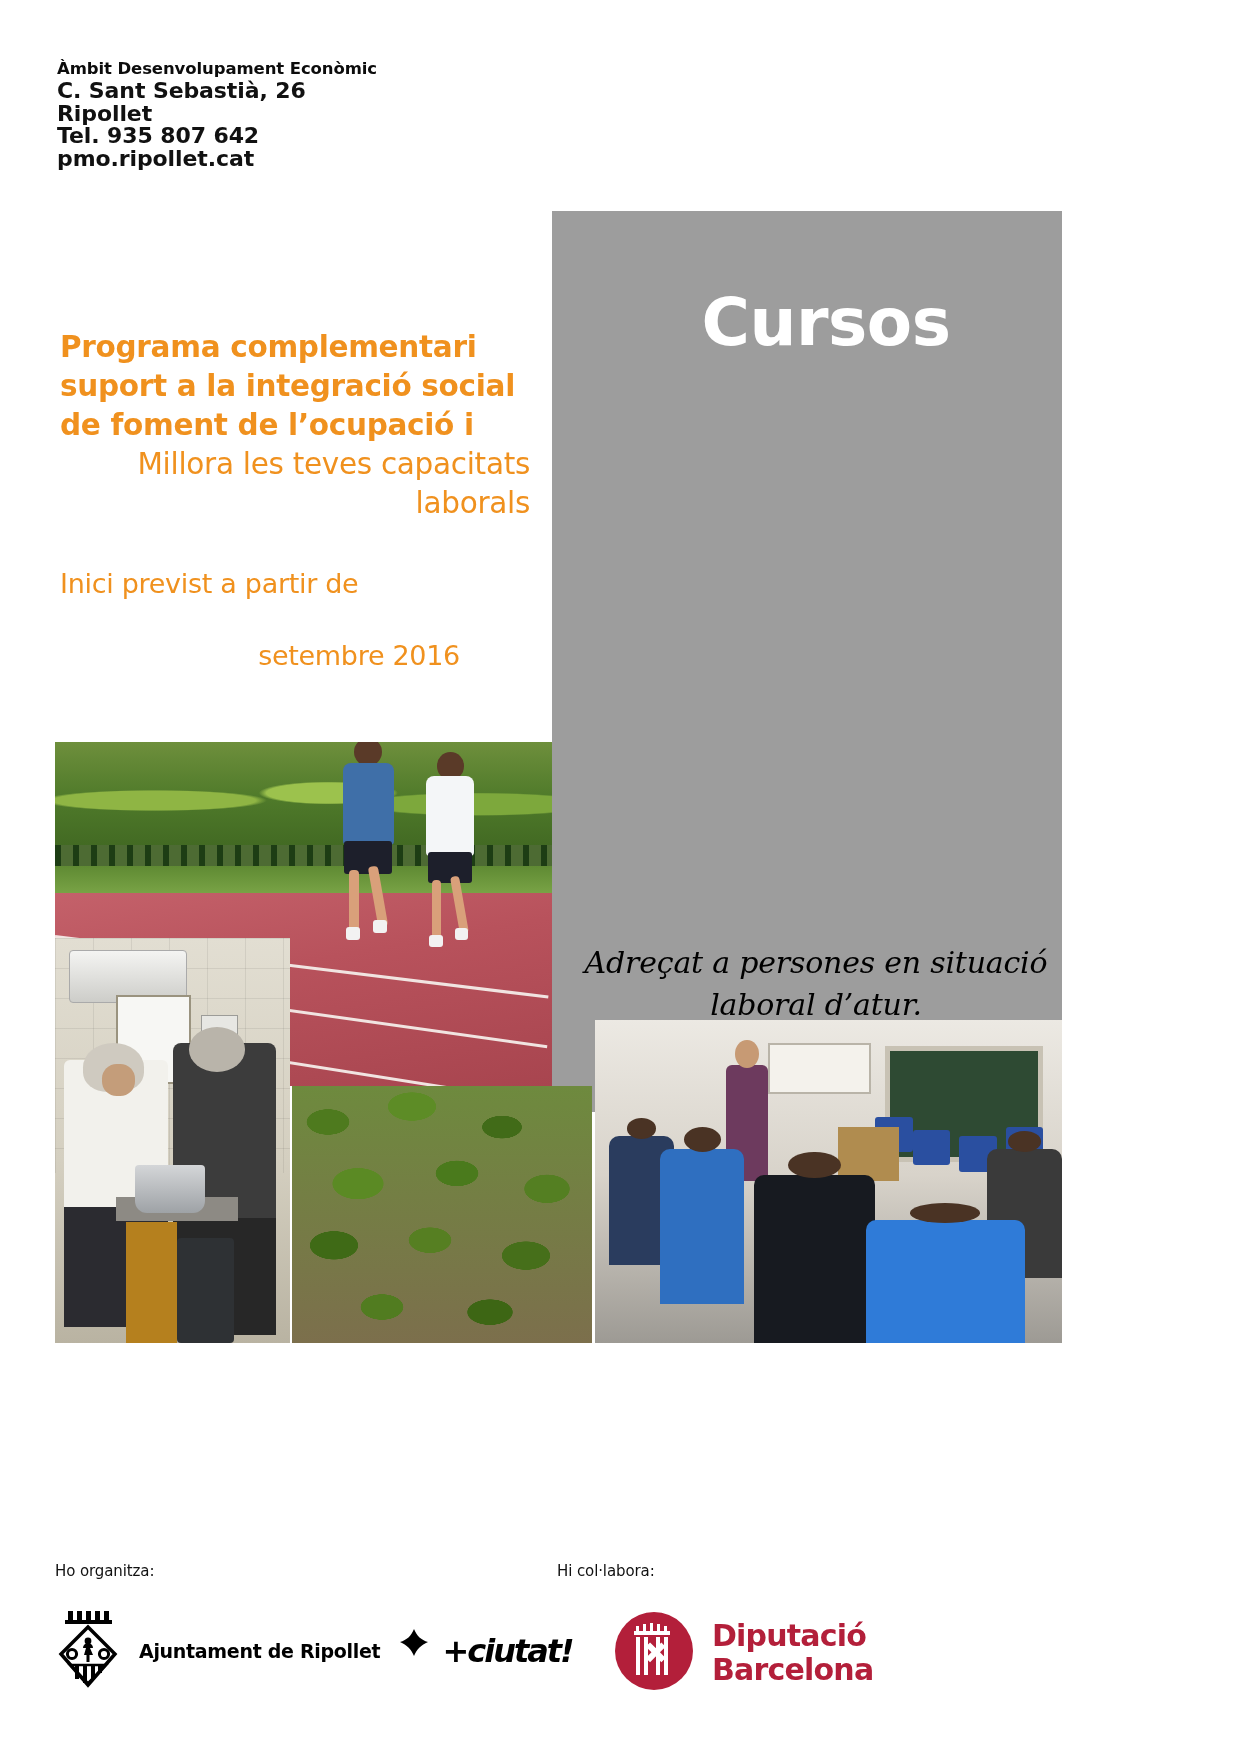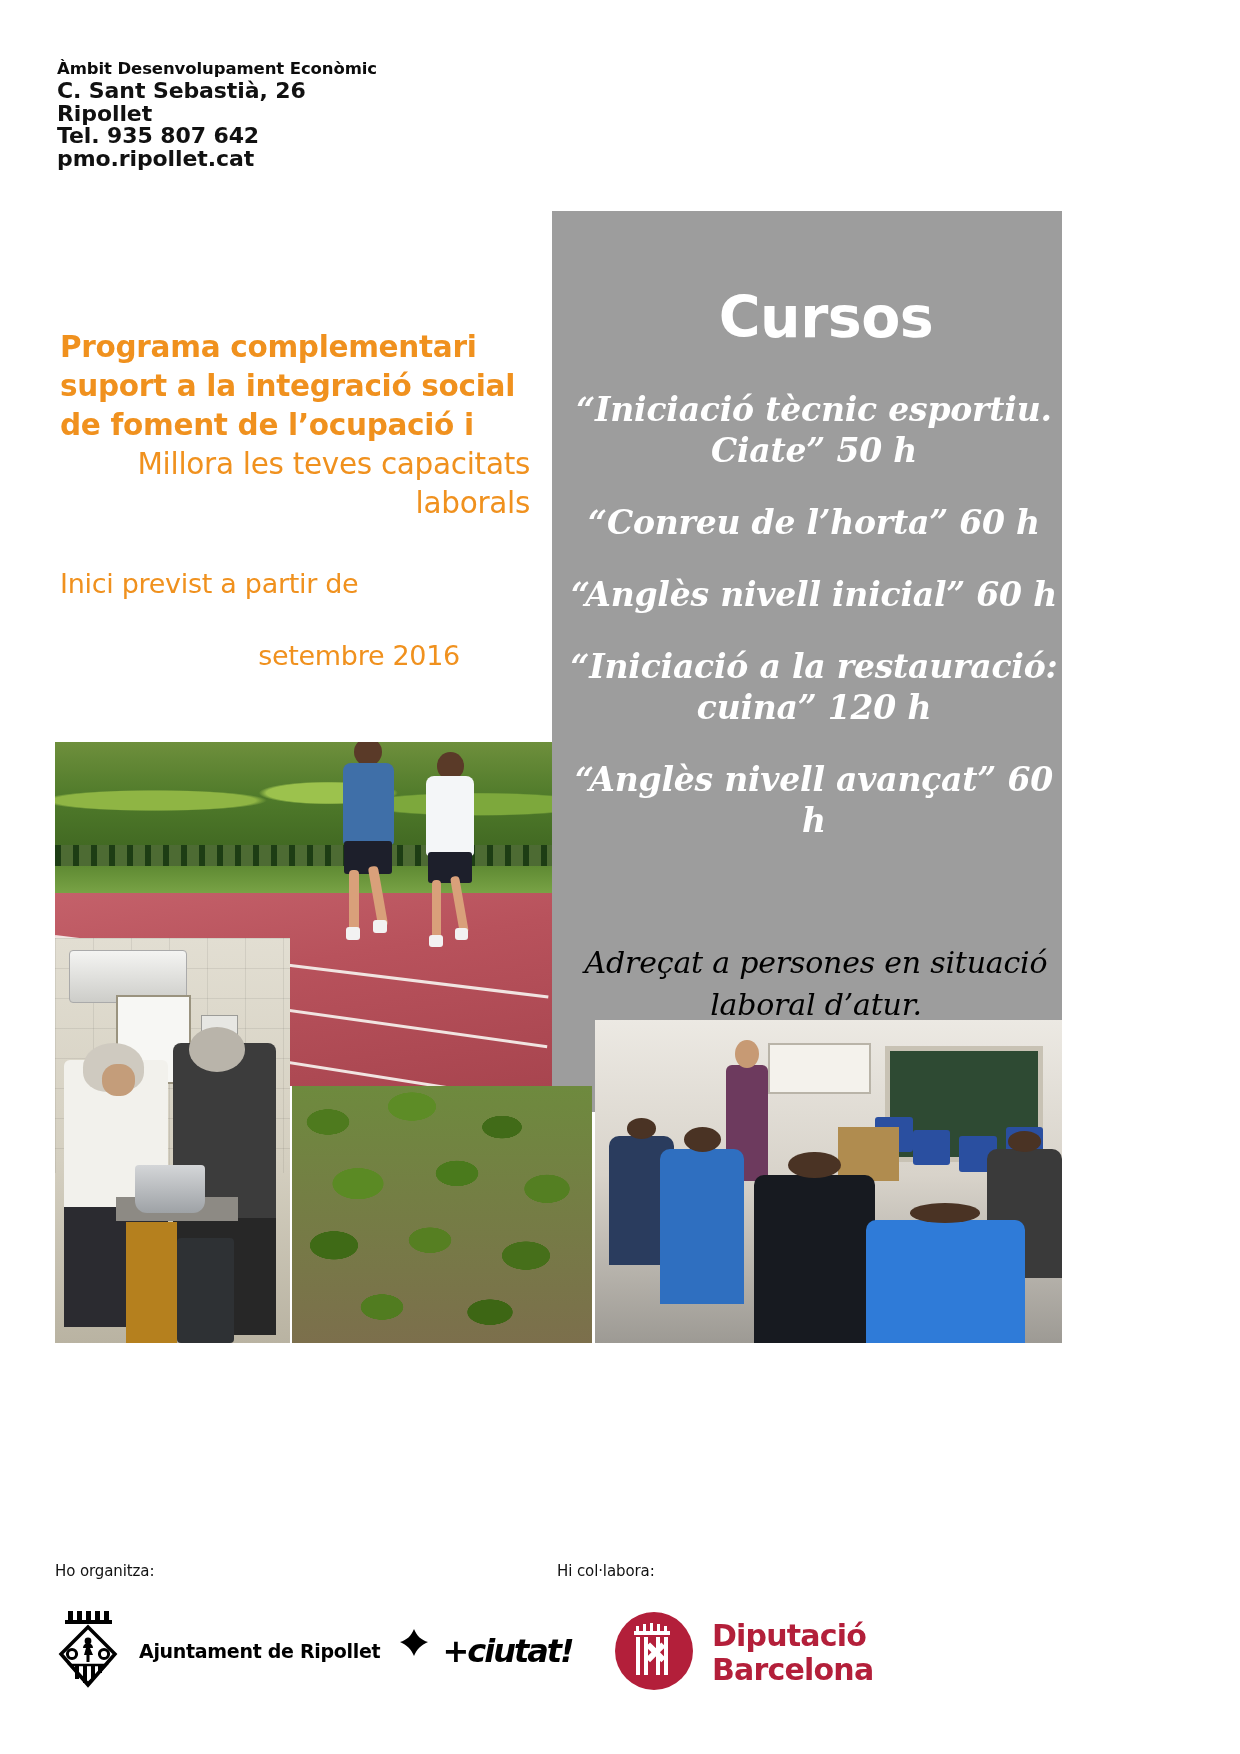--- a/index.html
+++ b/index.html
@@ -25,21 +25,21 @@
   
   #grey-panel {
     position:absolute; left:552px; top:211px;
     width:510px; height:901px;
     background:#9d9d9d;
   }
   #cursos-title {
     position:absolute; left:0; top:73px; width:100%;
     text-align:center;
     font-family:"DejaVu Sans", sans-serif;
-    font-weight:700; font-size:57px; color:#ffffff;
+    font-weight:700; font-size:66px; color:#ffffff;
     letter-spacing:-0.5px;
     padding-left:38px;
   }
   #course-list {
     position:absolute; left:14px; top:178px; width:496px;
   }
   .course-item {
     font-family:"DejaVu Serif", serif;
     font-style:italic; font-weight:700;
     font-size:33px; line-height:41px; color:#ffffff;
@@ -225,27 +225,20 @@
   <div id="org-name">Àmbit Desenvolupament Econòmic</div>
   <div class="addr-line">C. Sant Sebastià, 26</div>
   <div class="addr-line">Ripollet</div>
   <div class="addr-line">Tel. 935 807 642</div>
   <div class="addr-line">pmo.ripollet.cat</div>
 </div>
 
 <div id="grey-panel">
   <div id="cursos-title">Cursos</div>
 
-  <div id="course-list">
-    <div class="course-item">“Iniciació tècnic esportiu. Ciate” 50 h</div>
-    <div class="course-item">“Conreu de l’horta” 60 h</div>
-    <div class="course-item">“Anglès nivell inicial” 60 h</div>
-    <div class="course-item">“Iniciació a la restauració: cuina” 120 h</div>
-    <div class="course-item">“Anglès nivell avançat” 60 h</div>
-  </div>
 
   <div id="adrecat">Adreçat a persones en situació laboral d’atur.</div>
 </div>
 
 <div id="programme-block">
   <div class="prog-bold">Programa complementari</div>
   <div class="prog-bold">suport a la integració social</div>
   <div class="prog-bold">de foment de l’ocupació i</div>
   <div class="prog-light">Millora les teves capacitats</div>
   <div class="prog-light">laborals</div>

